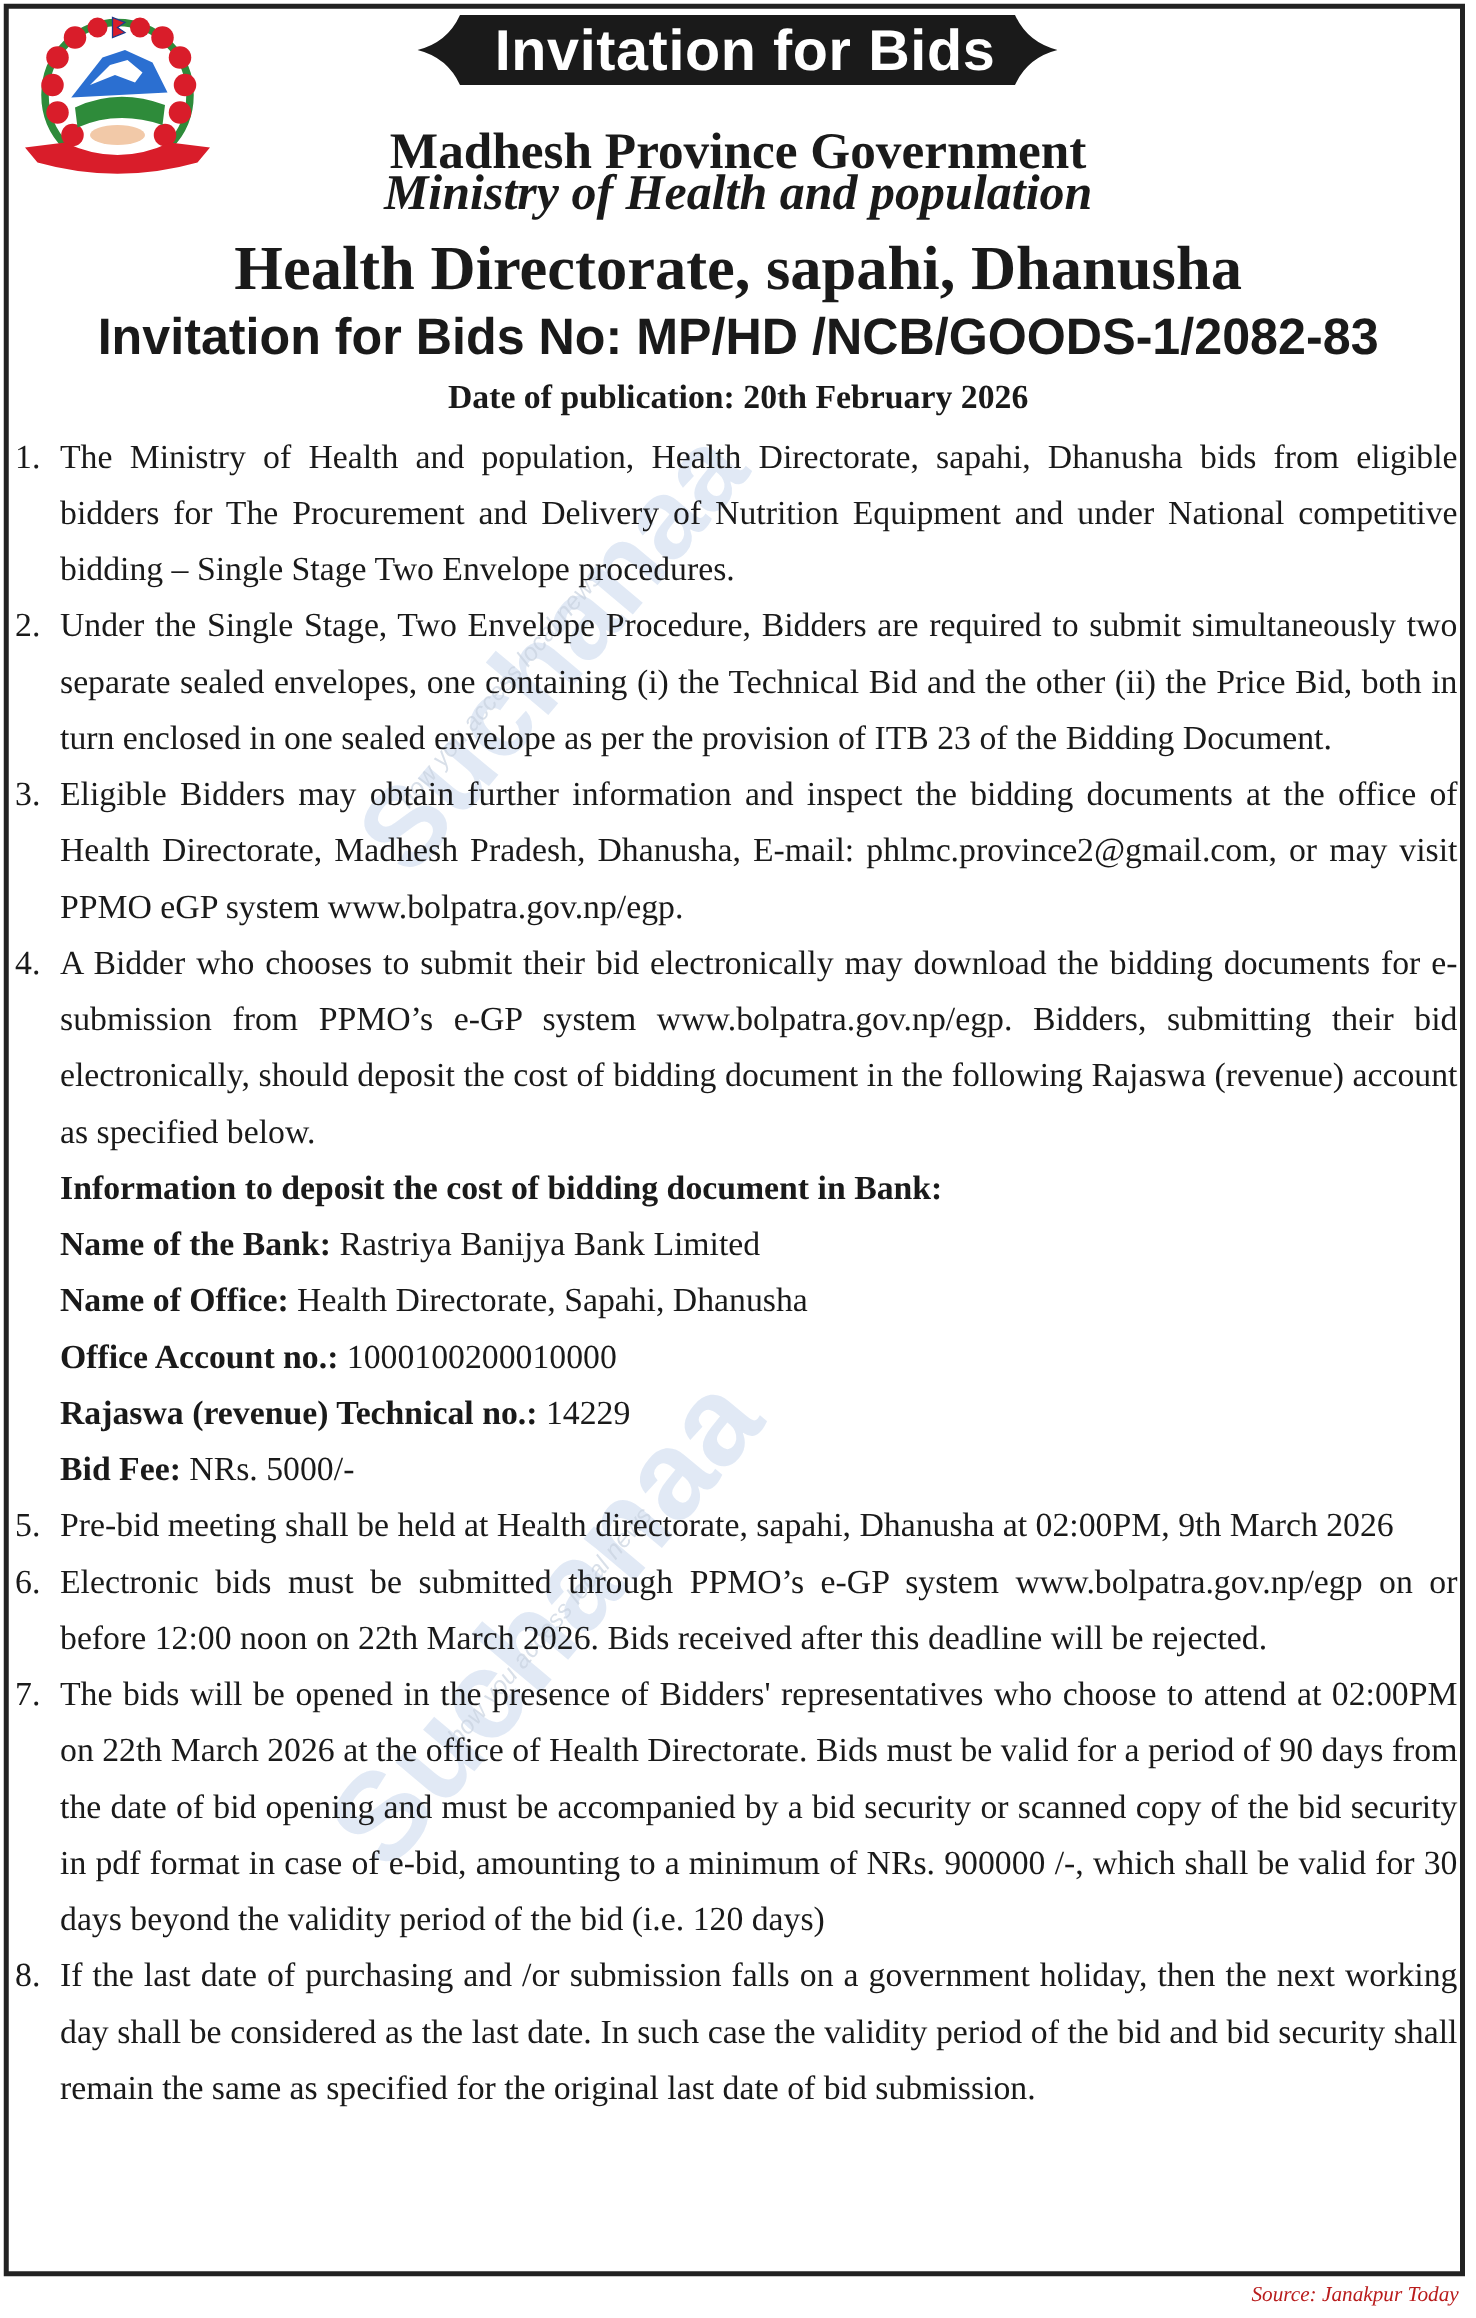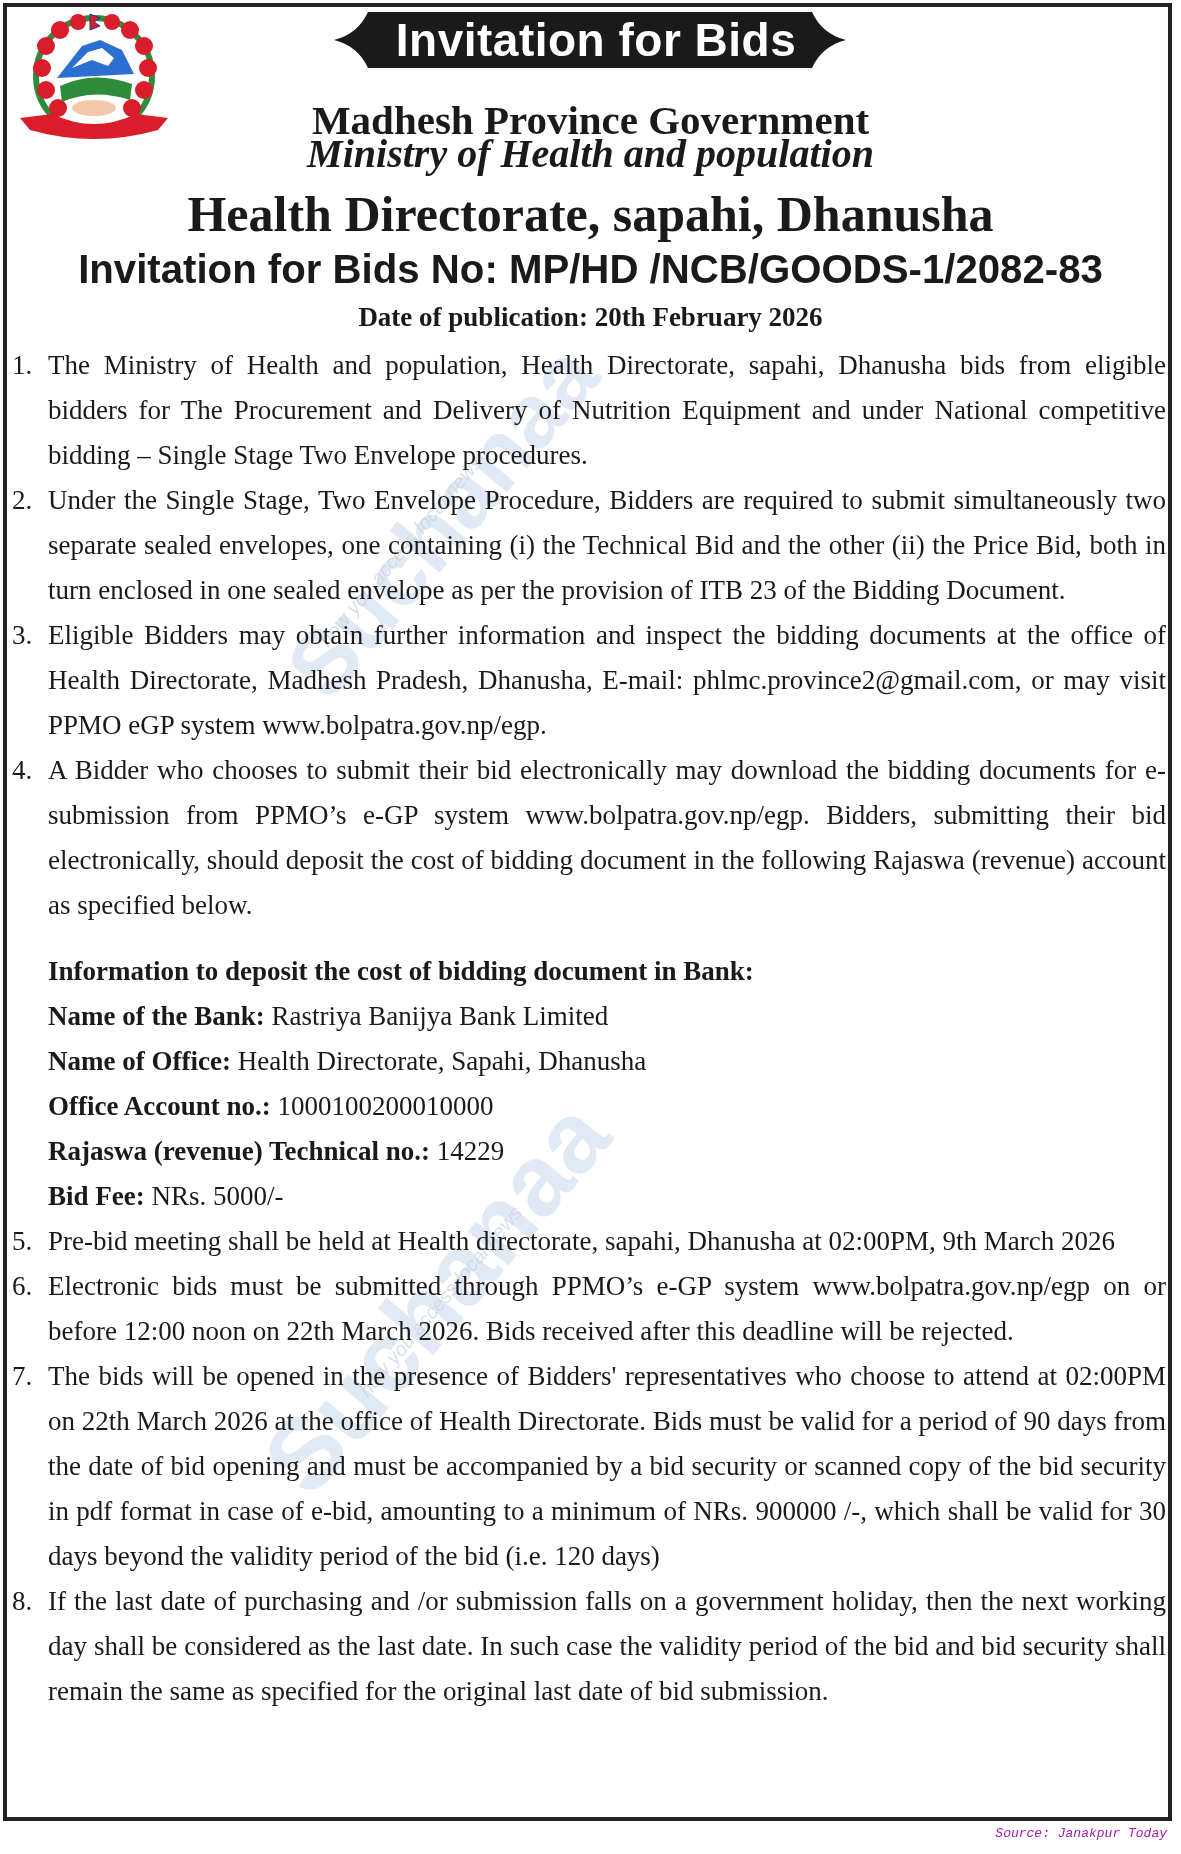--- a/index.html
+++ b/index.html
@@ -14,24 +14,24 @@
   .h-line { position:absolute; left:0; width:1181px; text-align:center; font-weight:bold; }
   .h1 { top:96px; font-size:41px; }
   .h2 { top:130px; font-size:40px;font-style:italic; }
   .h3 { top:185px; font-size:50px; }
   .h4 { top:246px; font-size:41px; font-family:"Liberation Sans", sans-serif; transform:scaleX(0.98); }
   .h5 { top:302px; font-size:27px; }
   .body { position:absolute; left:12px; top:343px; width:1154px; font-size:27px; line-height:45px; }
   ol.items { margin:0; padding:0; list-style:none; }
   ol.items li { position:relative; padding-left:36px; text-align:justify; text-align-last:left; }
   .num { position:absolute; left:0; top:0; }
-  .bank { padding-left:36px;margin-top:21px; }
+  .bank { padding-left:36px; }
   .bank div { white-space:nowrap; }
   .bank b { font-weight:bold; }
-  .source { position:absolute; right:14px; top:1826px; font-family:Liberation Mono, monospace; font-style:italic; font-size:13px; color:#a21caf; }
+  .source { position:absolute; right:14px; top:1826px; font-family:Liberation Serif, serif; font-style:italic; font-size:17px; color:#b91c1c; }
 </style>
 </head>
 <body>
 
 <div class="watermark" style="left:230px; top:470px; font-size:90px;">Suchanaa</div>
 <div class="wm-small" style="left:280px; top:540px;">how you access local news</div>
 <div class="watermark" style="left:200px; top:1240px; font-size:100px;">Suchanaa</div>
 <div class="wm-small" style="left:320px; top:1290px;">how you access local news</div>
 
 <div class="frame"></div>

